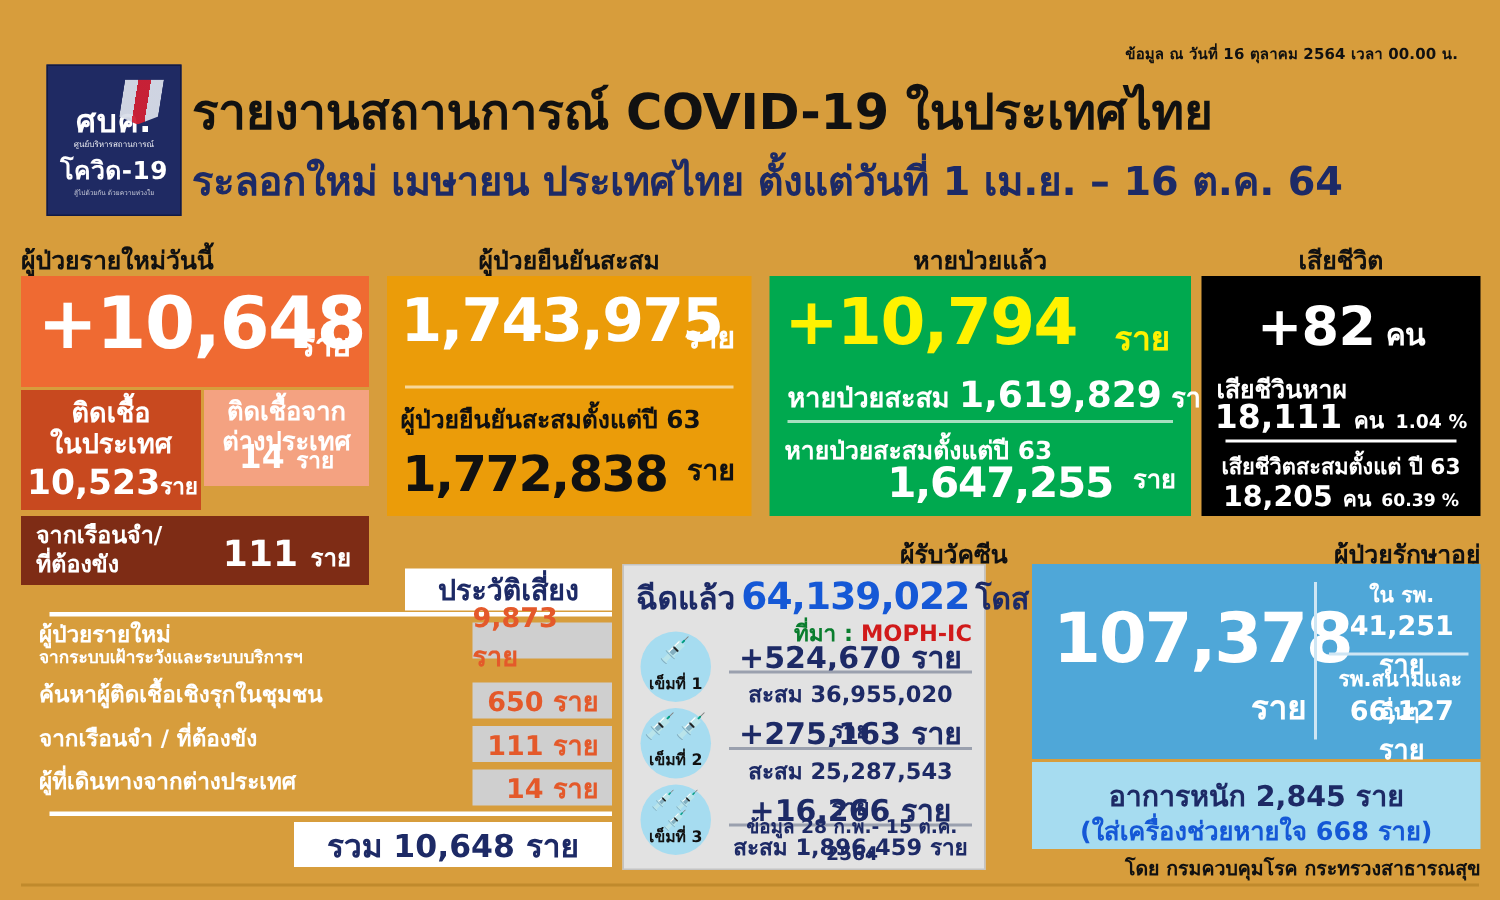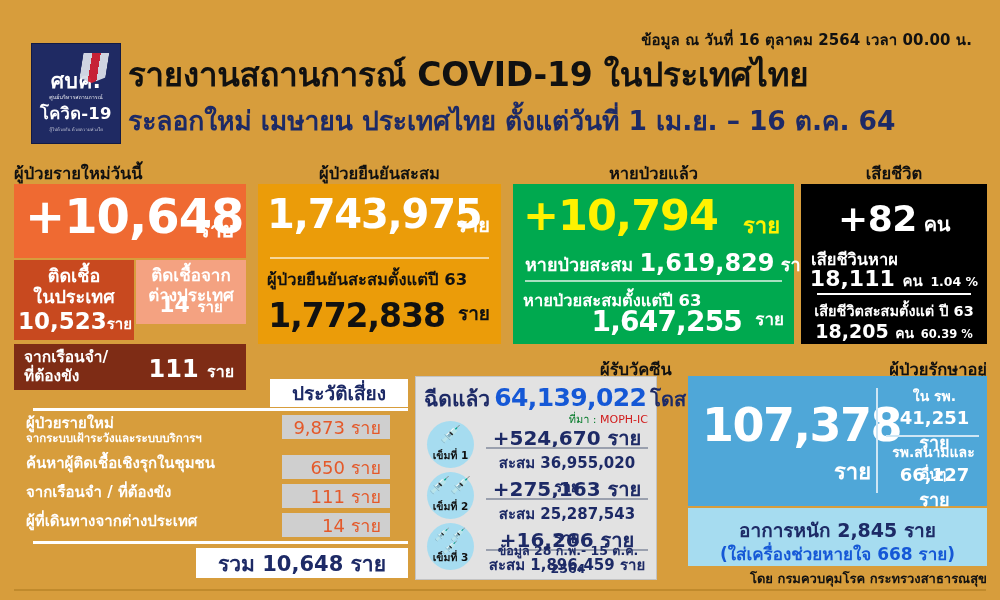--- a/index.html
+++ b/index.html
@@ -8,21 +8,21 @@
     background:#d79d3c;
     font-family:"DejaVu Sans","Liberation Sans",sans-serif;
     -webkit-font-smoothing:antialiased;
   }
   #stage{position:relative;width:1000px;height:600px;}
   .abs{position:absolute;}
 
   
   #asof{
     position:absolute;left:0;top:28px;width:972px;text-align:right;
-    font-size:15px;font-weight:700;color:#111;letter-spacing:.1px;
+    font-size:10px;font-weight:700;color:#111;letter-spacing:.1px;
   }
   #logo{
     position:absolute;left:31px;top:43px;width:88px;height:99px;
     background:#1f2a63;border:1px solid #121a44;
     display:flex;flex-direction:column;align-items:center;justify-content:center;
     overflow:hidden;
   }
   #logo .ribbon{
     position:absolute;right:13px;top:9px;width:26px;height:30px;
     background:linear-gradient(to right,#d8dde8 0 34%,#cf2034 34% 67%,#d8dde8 67% 100%);
@@ -111,39 +111,39 @@
     position:absolute;left:270px;top:379px;width:138px;height:28px;background:#fff;
     display:flex;align-items:center;justify-content:center;
     font-size:19px;font-weight:700;color:#1d2a66;
   }
   #risk-rule1{position:absolute;left:33px;top:408px;width:375px;height:3px;background:#fff;}
   #risk-rule2{position:absolute;left:33px;top:541px;width:375px;height:3px;background:#fff;}
   .risk-row{position:absolute;left:14px;width:394px;height:28px;}
   .risk-row .lab{position:absolute;left:12px;top:0;font-size:15px;font-weight:700;color:#fff;line-height:1.12;}
   .risk-row .lab em{font-style:normal;font-size:11.5px;display:block;}
   .risk-row .val{
-    position:absolute;right:18px;top:0;width:108px;height:24px;background:#cfcfcf;
+    position:absolute;right:0;top:0;width:93px;height:24px;background:#cfcfcf;
     display:flex;align-items:center;justify-content:flex-end;padding-right:9px;box-sizing:border-box;
-    font-size:18px;font-weight:400;color:#e4592a;
+    font-size:18px;font-weight:700;color:#e4592a;
   }
   #rr1{top:415px;} #rr2{top:455px;} #rr3{top:484px;} #rr4{top:513px;}
   #risk-total{
     position:absolute;left:196px;top:548px;width:212px;height:30px;background:#fff;
     display:flex;align-items:center;justify-content:center;
     font-size:21px;font-weight:700;color:#1d2a66;
   }
 
   
   #vac-cap{position:absolute;left:600px;top:356px;font-size:16.5px;font-weight:700;color:#111;}
   #p-vac{left:415px;top:376px;width:242px;height:204px;background:#e2e2e2;border:1px solid #c3c3c3;box-sizing:border-box;}
   #p-vac .hdr{position:absolute;left:8px;top:5px;white-space:nowrap;}
   #p-vac .hdr .t{font-size:21px;font-weight:700;color:#1d2a66;}
   #p-vac .hdr .n{font-size:25px;font-weight:700;color:#1558d6;letter-spacing:-.6px;margin:0 4px;}
   #p-vac .hdr .d{font-size:20px;font-weight:700;color:#1d2a66;}
-  #p-vac .src{position:absolute;right:8px;top:33px;font-size:11px;font-weight:400;}
+  #p-vac .src{position:absolute;right:8px;top:33px;font-size:15px;font-weight:700;}
   #p-vac .src .g{color:#0a7d2e;}
   #p-vac .src .r{color:#d11a1a;}
   .dose-circle{
     position:absolute;width:47px;height:47px;border-radius:50%;background:#a6dcf0;
     display:flex;flex-direction:column;align-items:center;justify-content:flex-end;
   }
   .dose-circle .sy{position:absolute;top:5px;left:0;right:0;text-align:center;font-size:17px;color:#111;line-height:1;}
   .dose-circle .lb{font-size:10.5px;font-weight:700;color:#111;margin-bottom:4px;}
   #dc1{left:11px;top:44px;} #dc2{left:11px;top:95px;} #dc3{left:11px;top:146px;}
   .dose-val{position:absolute;left:70px;right:8px;text-align:center;font-size:20px;font-weight:700;color:#1d2a66;}

